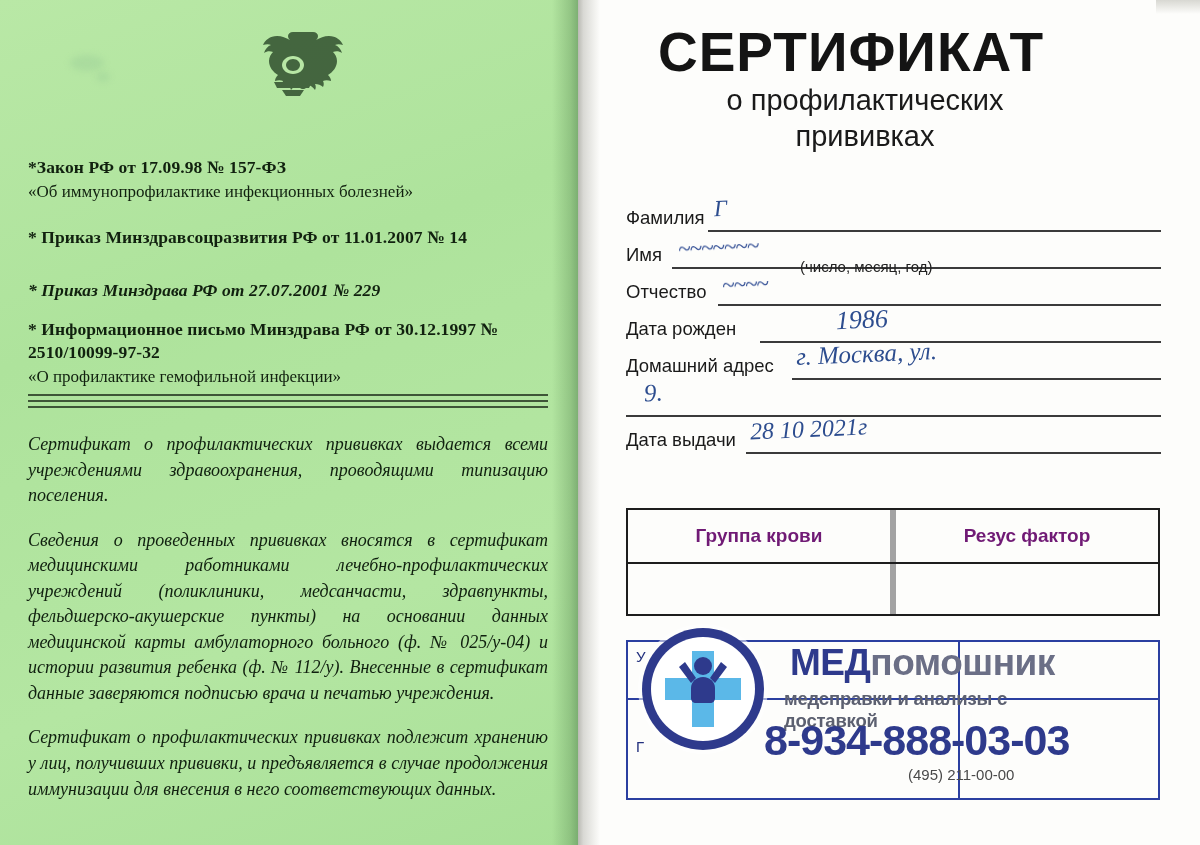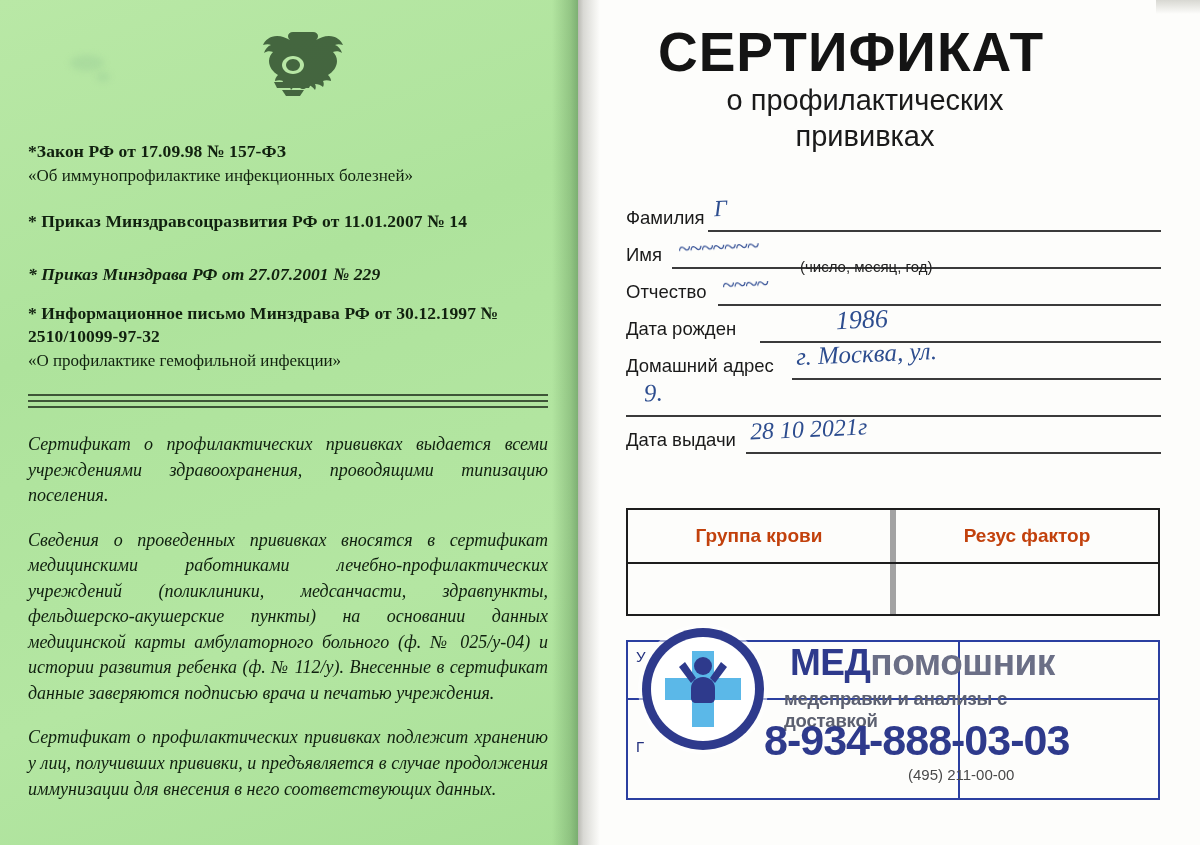--- a/index.html
+++ b/index.html
@@ -58,20 +58,21 @@
   .legal-block {
     position: absolute;
     left: 28px;
     top: 140px;
     width: 520px;
     color: #11210f;
   }
   .legal-item {
     margin-bottom: 16px;
     line-height: 1.32;
+    margin-top: 16px;
   }
   .legal-title {
     font-family: "Liberation Serif", serif;
     font-weight: bold;
     font-size: 17.5px;
     letter-spacing: 0.1px;
   }
   .legal-sub {
     font-family: "Liberation Serif", serif;
     font-size: 17px;
@@ -222,21 +223,21 @@
     border-bottom: 2px solid #1d1d1d;
   }
   .bt-body { display: flex; flex: 1; }
   .bt-cell {
     flex: 1;
     display: flex;
     align-items: center;
     justify-content: center;
     font-weight: bold;
     font-size: 19px;
-    color: #c2410c;
+    color: #701a75;
   }
   .bt-cell + .bt-cell, .bt-body > div + div {
     border-left: 6px solid #a3a3a3;
   }
   .bt-body > div { flex: 1; }
 
   
   .lower-table {
     position: absolute;
     left: 48px;

